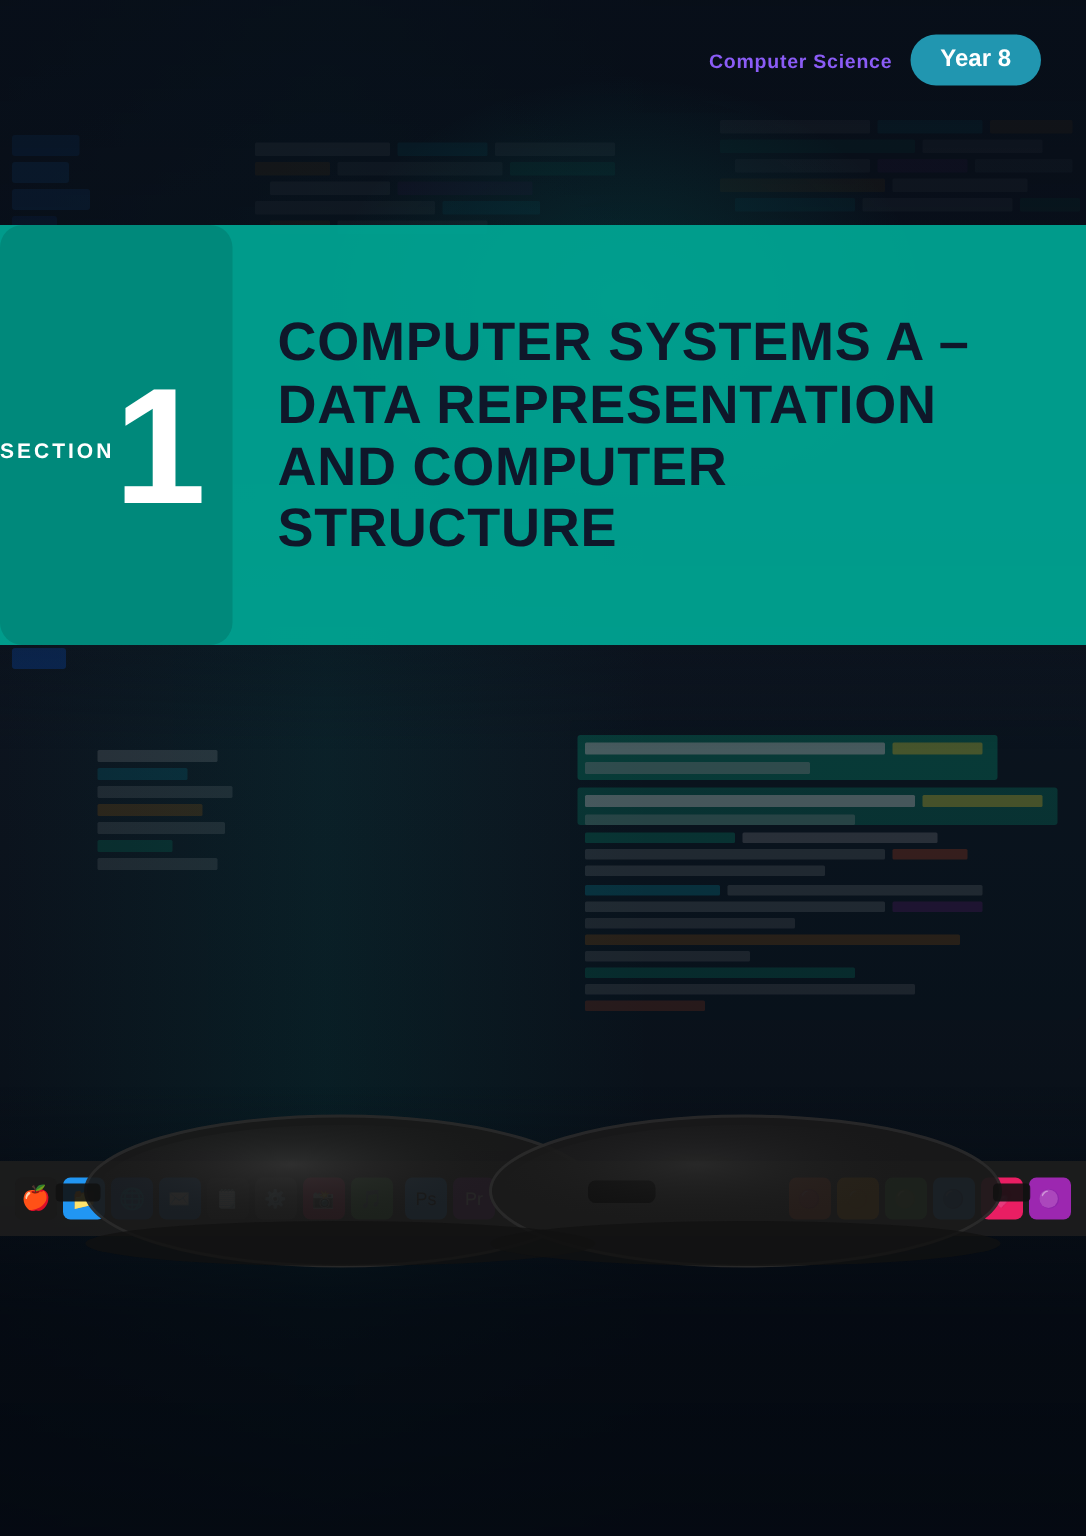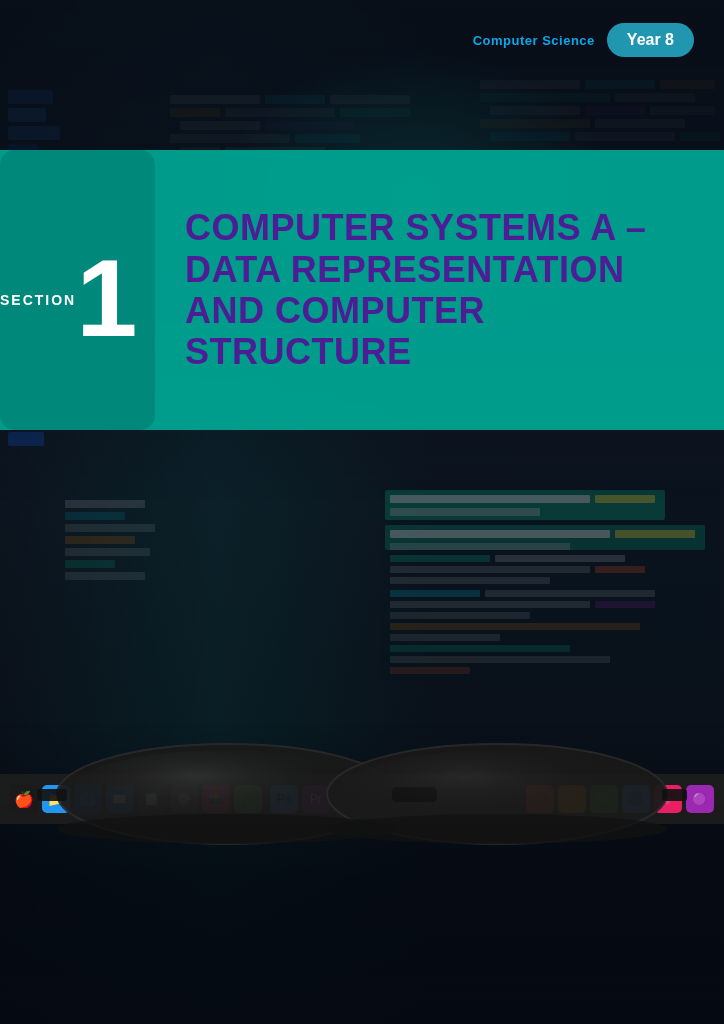--- a/index.html
+++ b/index.html
@@ -72,21 +72,21 @@
       width: 100%;
       height: 80px;
       display: flex;
       align-items: center;
       justify-content: flex-end;
       padding-right: 30px;
       z-index: 10;
     }
 
     .subject-label {
-      color: #0ea5e9;
+      color: #8b5cf6;
       font-size: 13px;
       font-weight: 700;
       margin-right: 12px;
       letter-spacing: 0.5px;
     }
 
     .year-badge {
       background: #2196b0;
       color: #ffffff;
       font-size: 16px;
@@ -138,21 +138,21 @@
 
     
     .title-area {
       flex: 1;
       display: flex;
       align-items: center;
       padding: 25px 30px;
     }
 
     .main-title {
-      color: #4c1d95;
+      color: #0f172a;
       font-size: 36px;
       font-weight: 900;
       line-height: 1.15;
       text-transform: uppercase;
       letter-spacing: 0.5px;
     }
 
     
     .taskbar {
       position: absolute;

